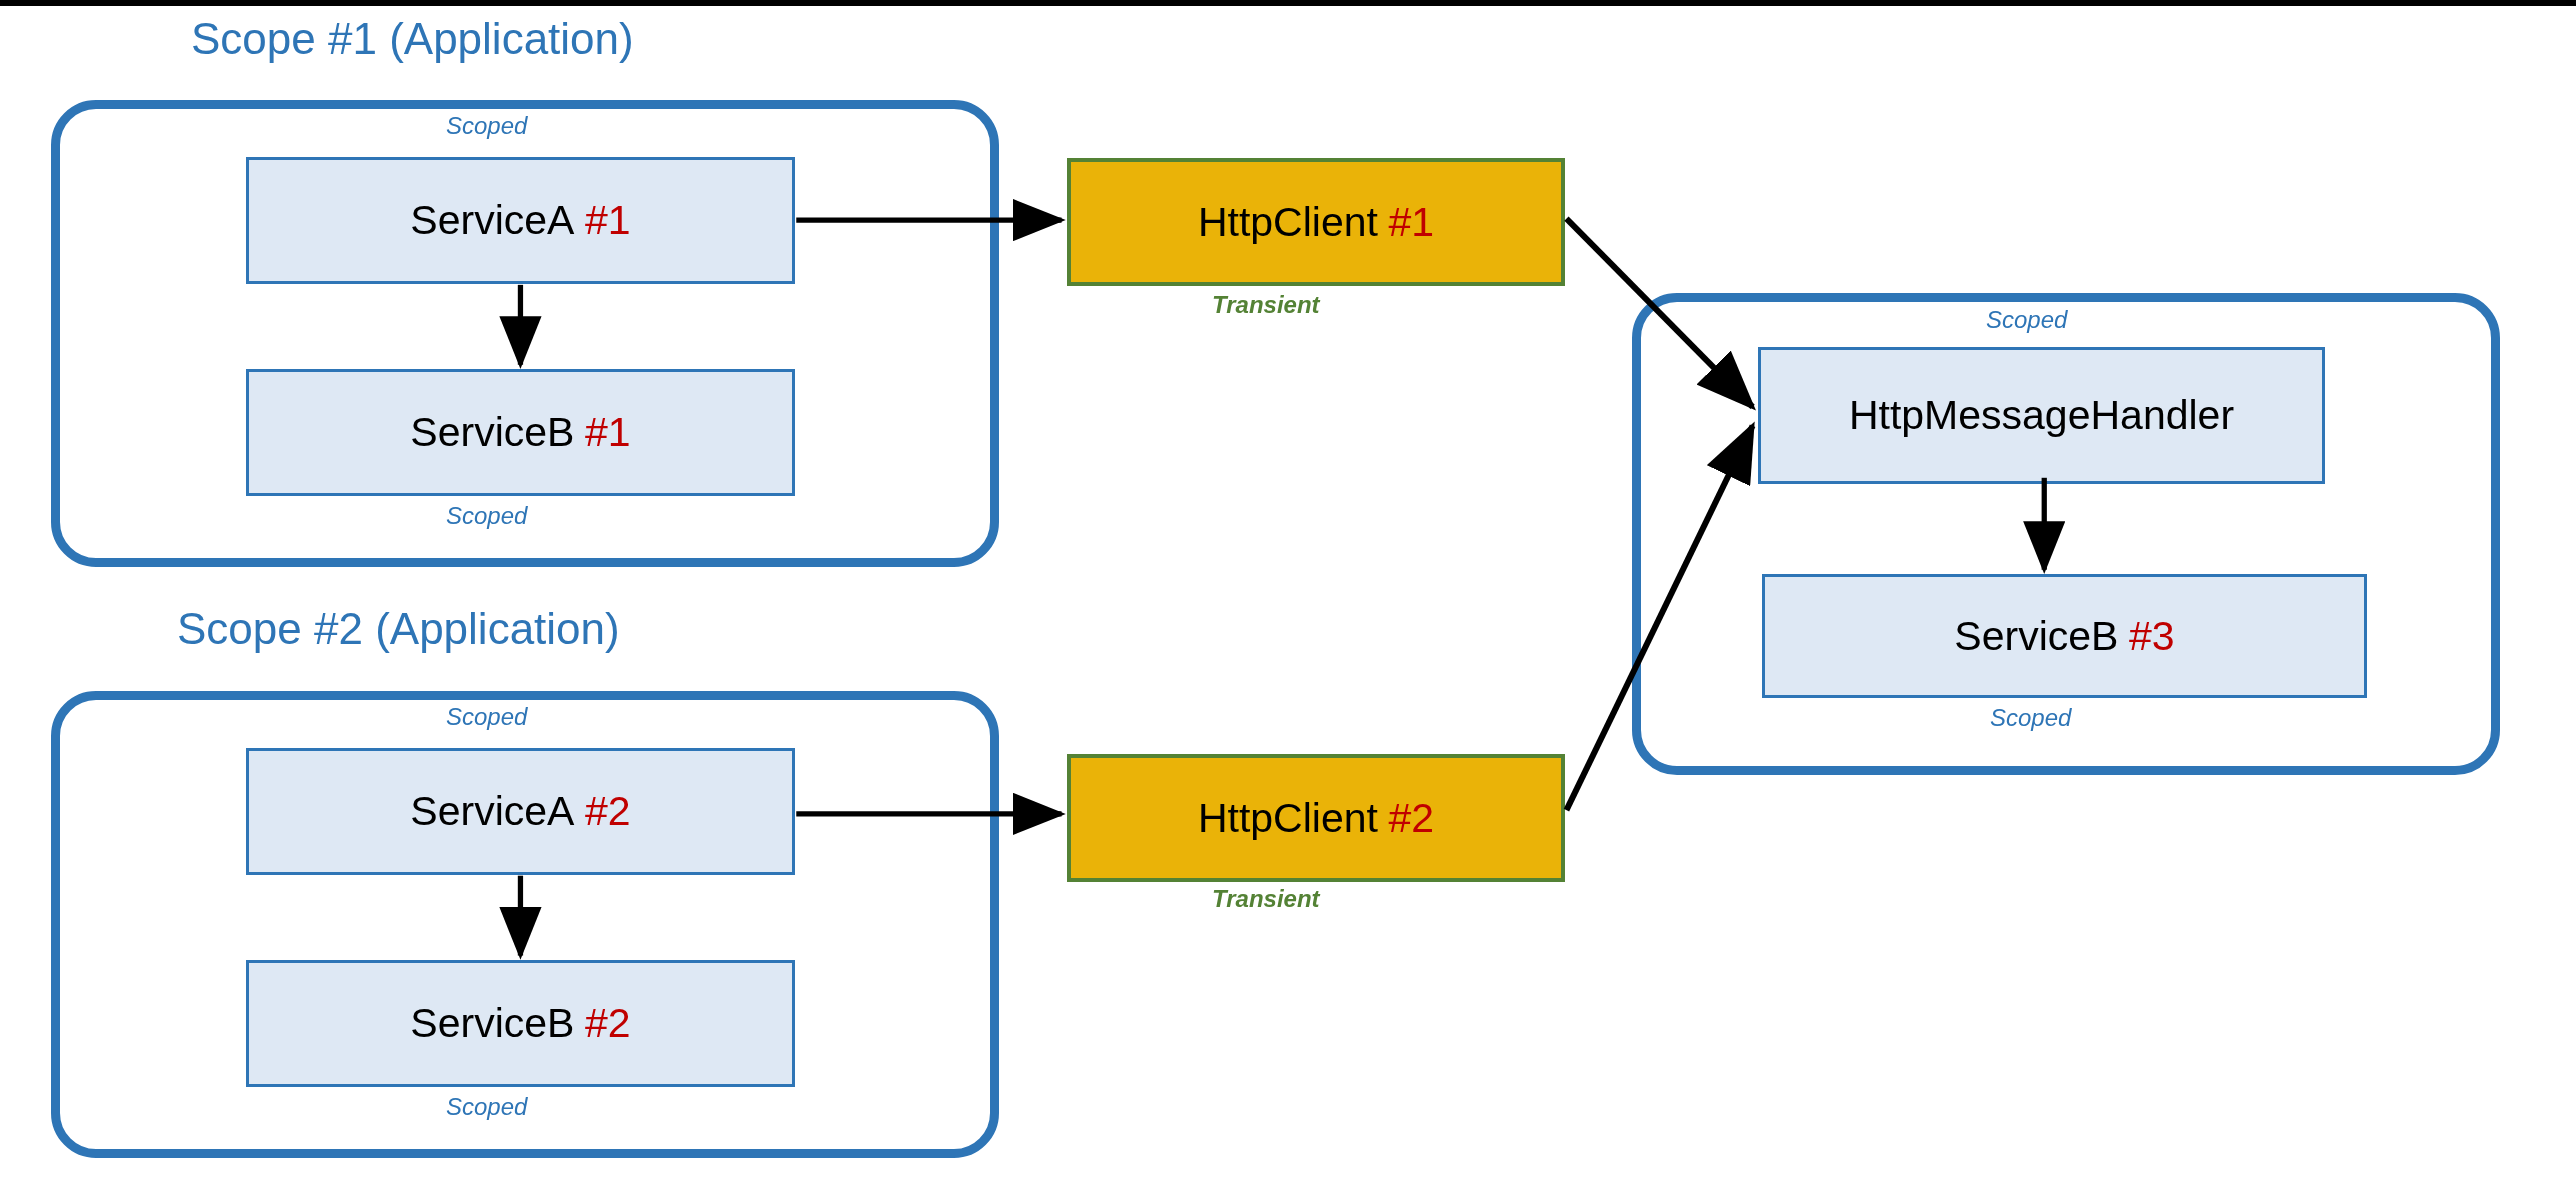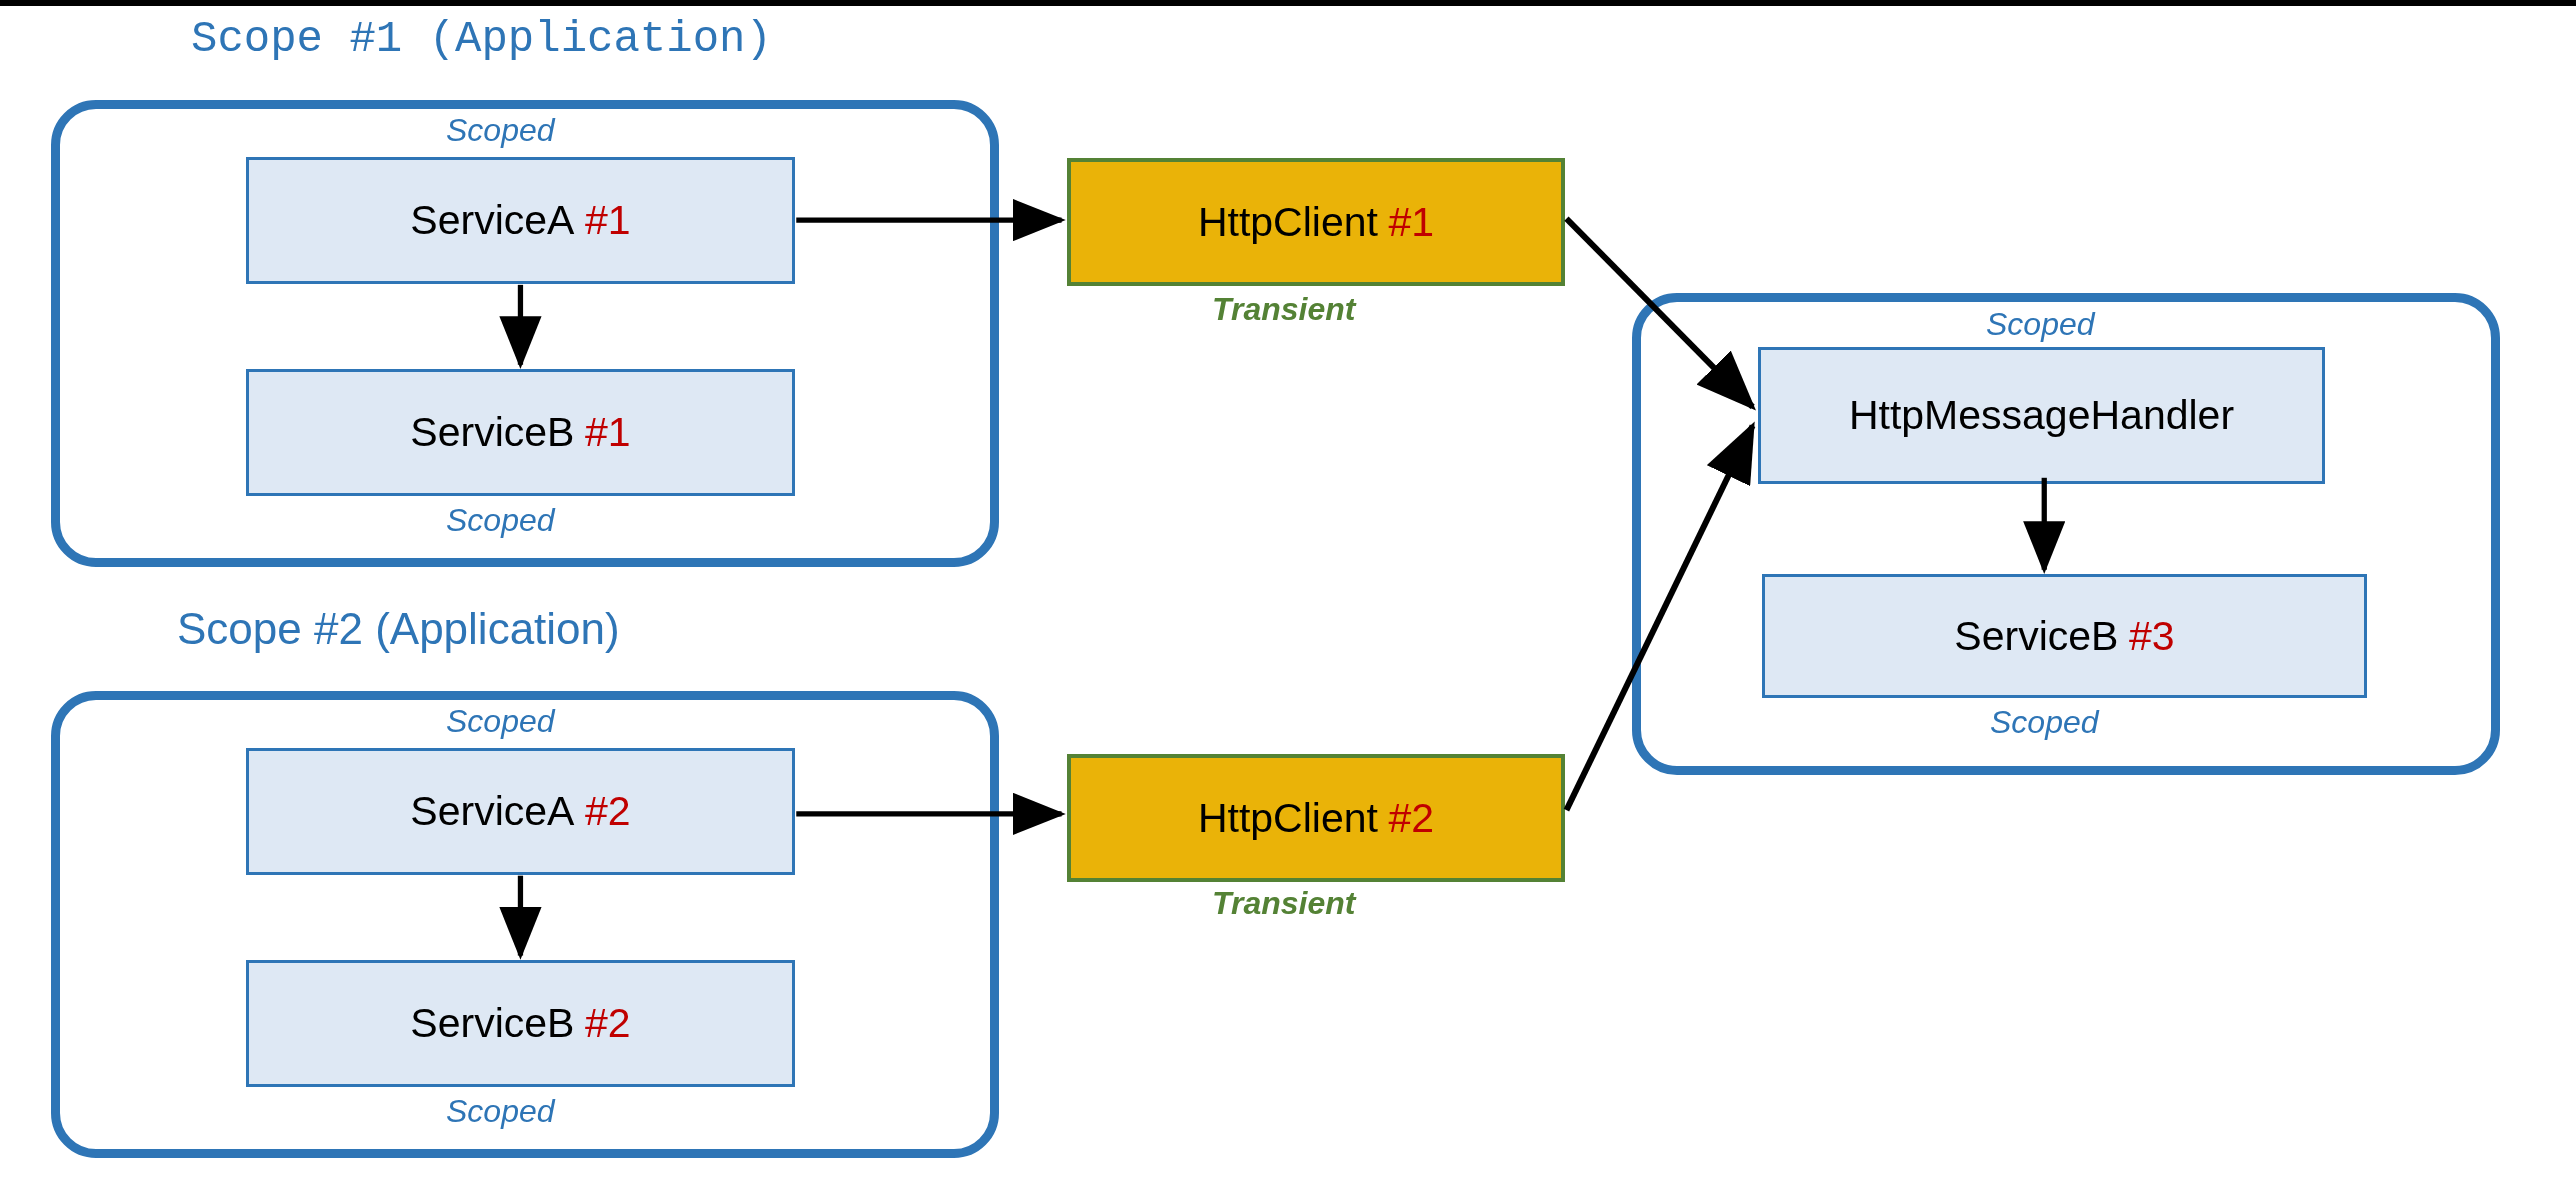--- a/index.html
+++ b/index.html
@@ -61,21 +61,21 @@
     color: #000000;
   }
   .node .num-red {
     color: #C00000;
     margin-left: 10.6px;
   }
   
   .caption {
     position: absolute;
     font-style: italic;
-    font-size: 32px;
+    font-size: 24px;
     line-height: 1;
     white-space: nowrap;
   }
   .caption.scoped  { color: #2E75B6; }
   .caption.transient { color: #548235; font-weight: bold; }
   
   #arrows {
     position: absolute;
     left: 0;
     top: 0;
@@ -84,21 +84,21 @@
     pointer-events: none;
   }
 </style>
 </head>
 <body>
 
 <div id="canvas">
 
   <div class="top-bar"></div>
 
-  <div class="scope-title" style="left:191px; top:16.6px;font-family:Liberation Mono, monospace;">Scope #1 (Application)</div>
+  <div class="scope-title" style="left:191px; top:16.6px;">Scope #1 (Application)</div>
   <div class="scope-box" style="left:51px; top:100px; width:948px; height:467px;"></div>
 
   <div class="caption scoped" style="left:446px; top:114px;">Scoped</div>
 
   <div class="node blue" style="left:246px; top:157px; width:549px; height:127px;">
     <span>ServiceA</span>
       <span class="num-red">#1</span>
   </div>
 
   <div class="node blue" style="left:246px; top:369px; width:549px; height:127px;">

